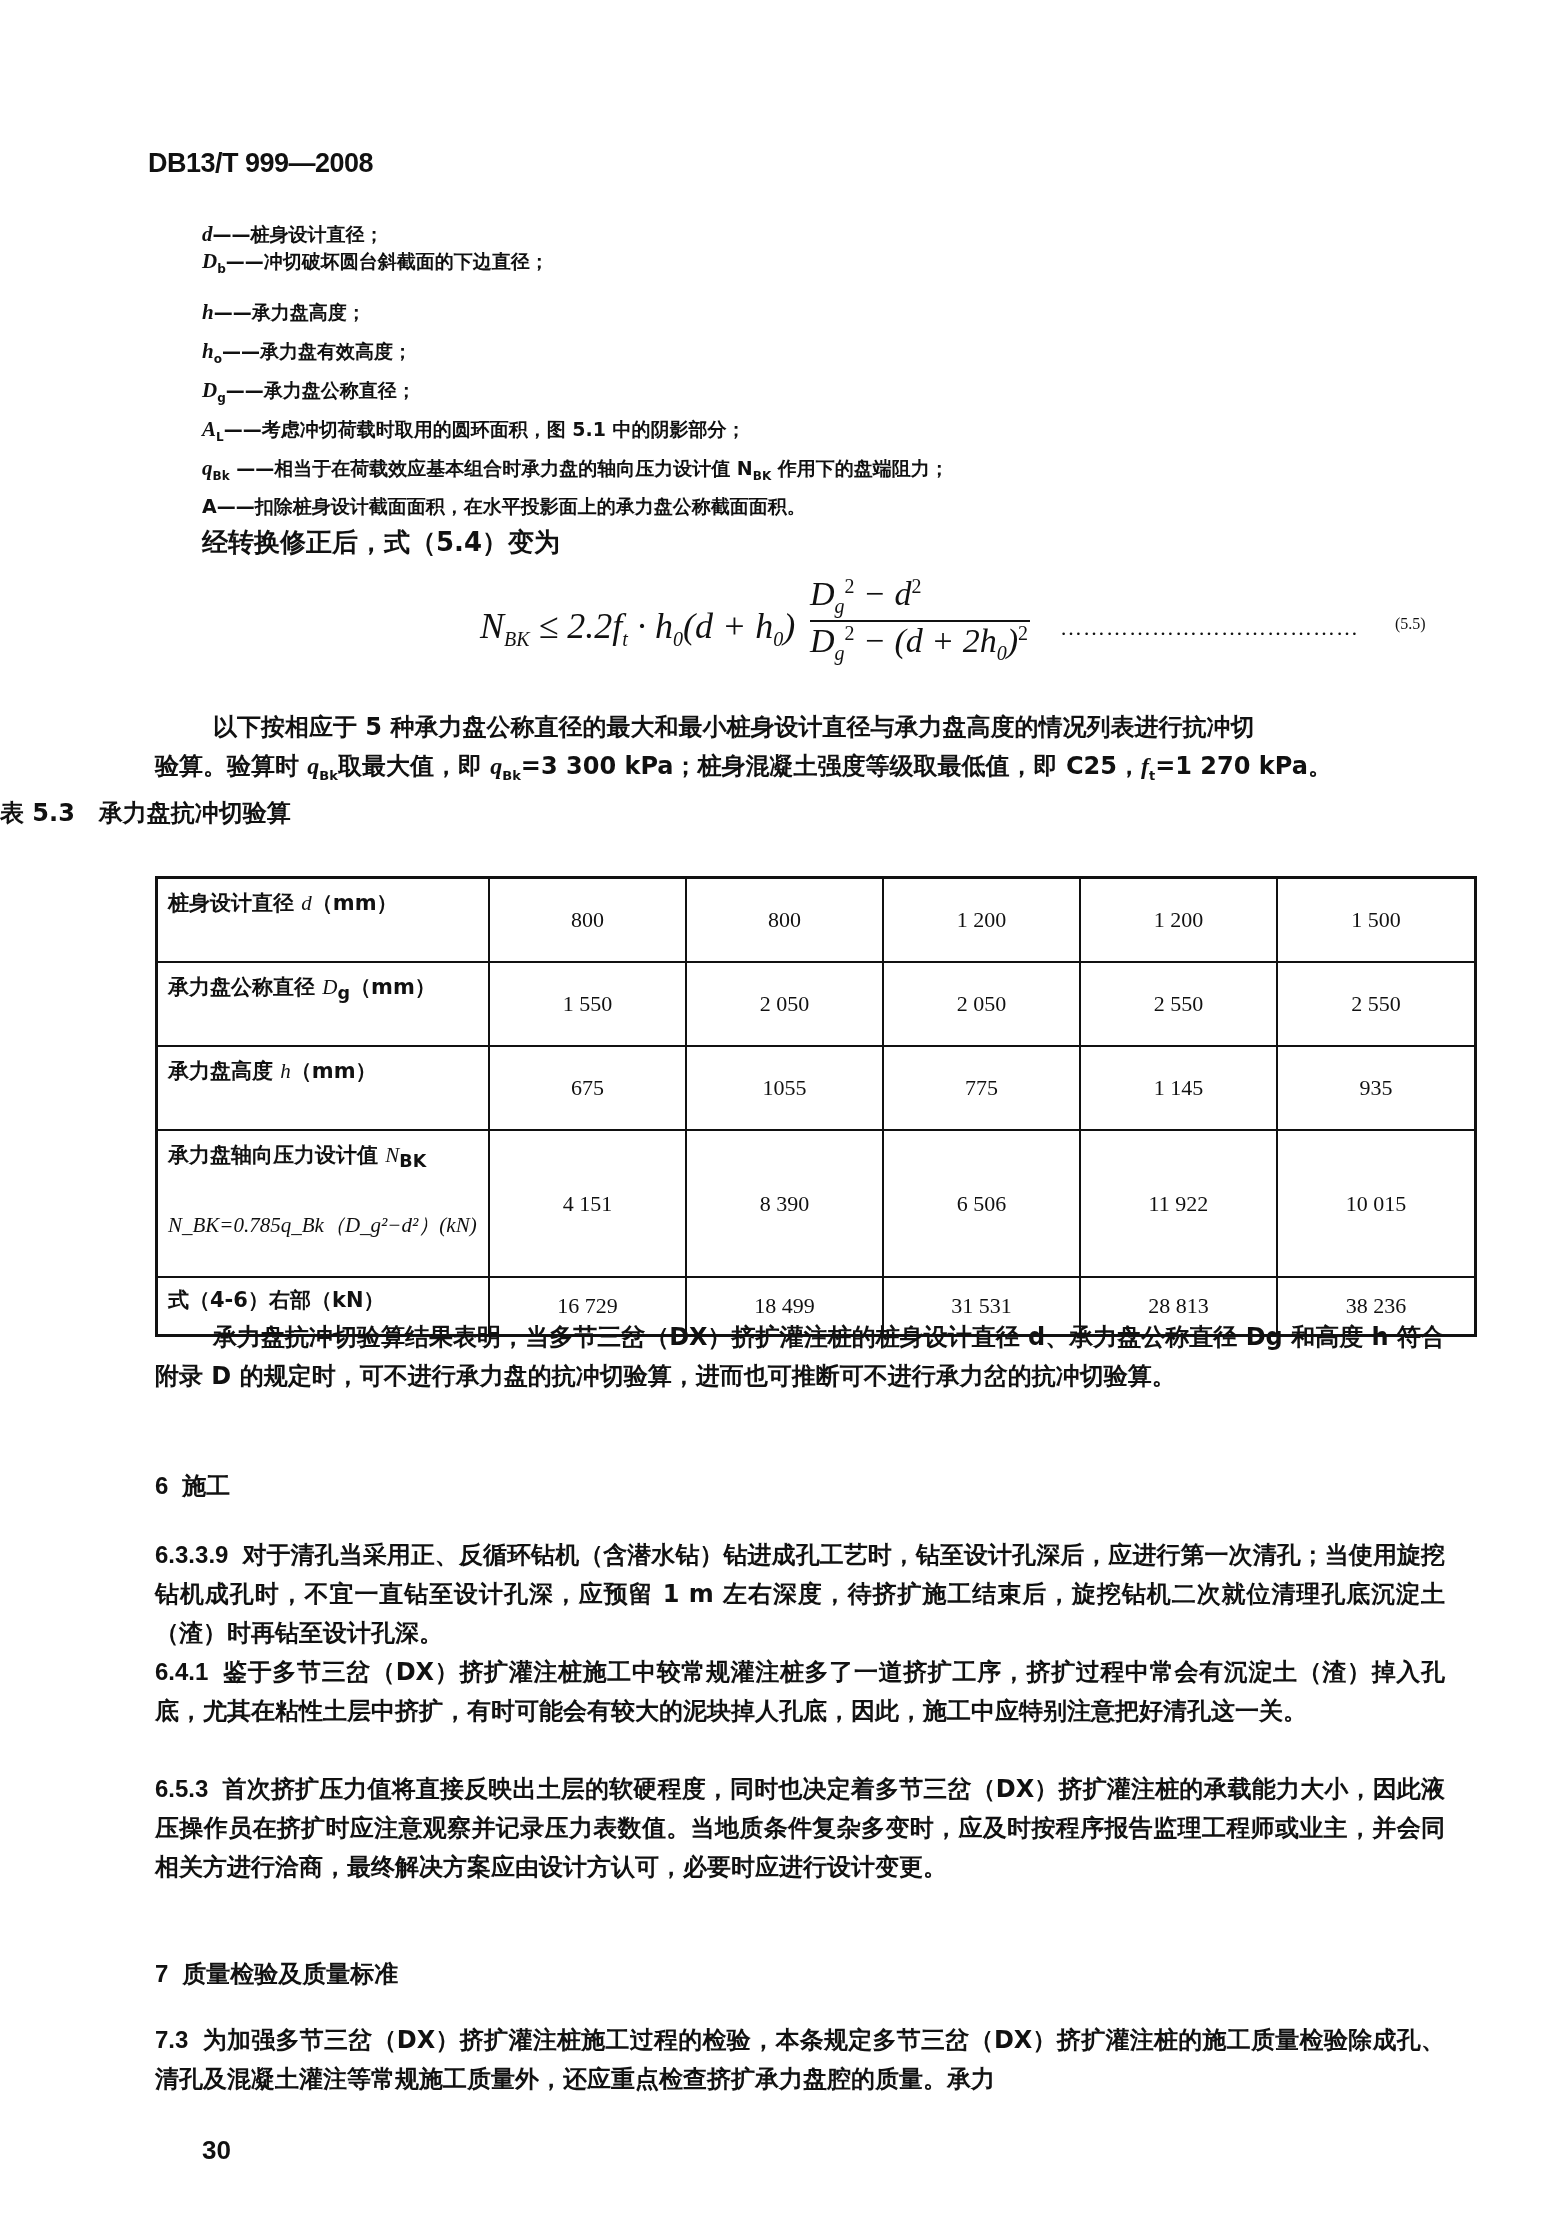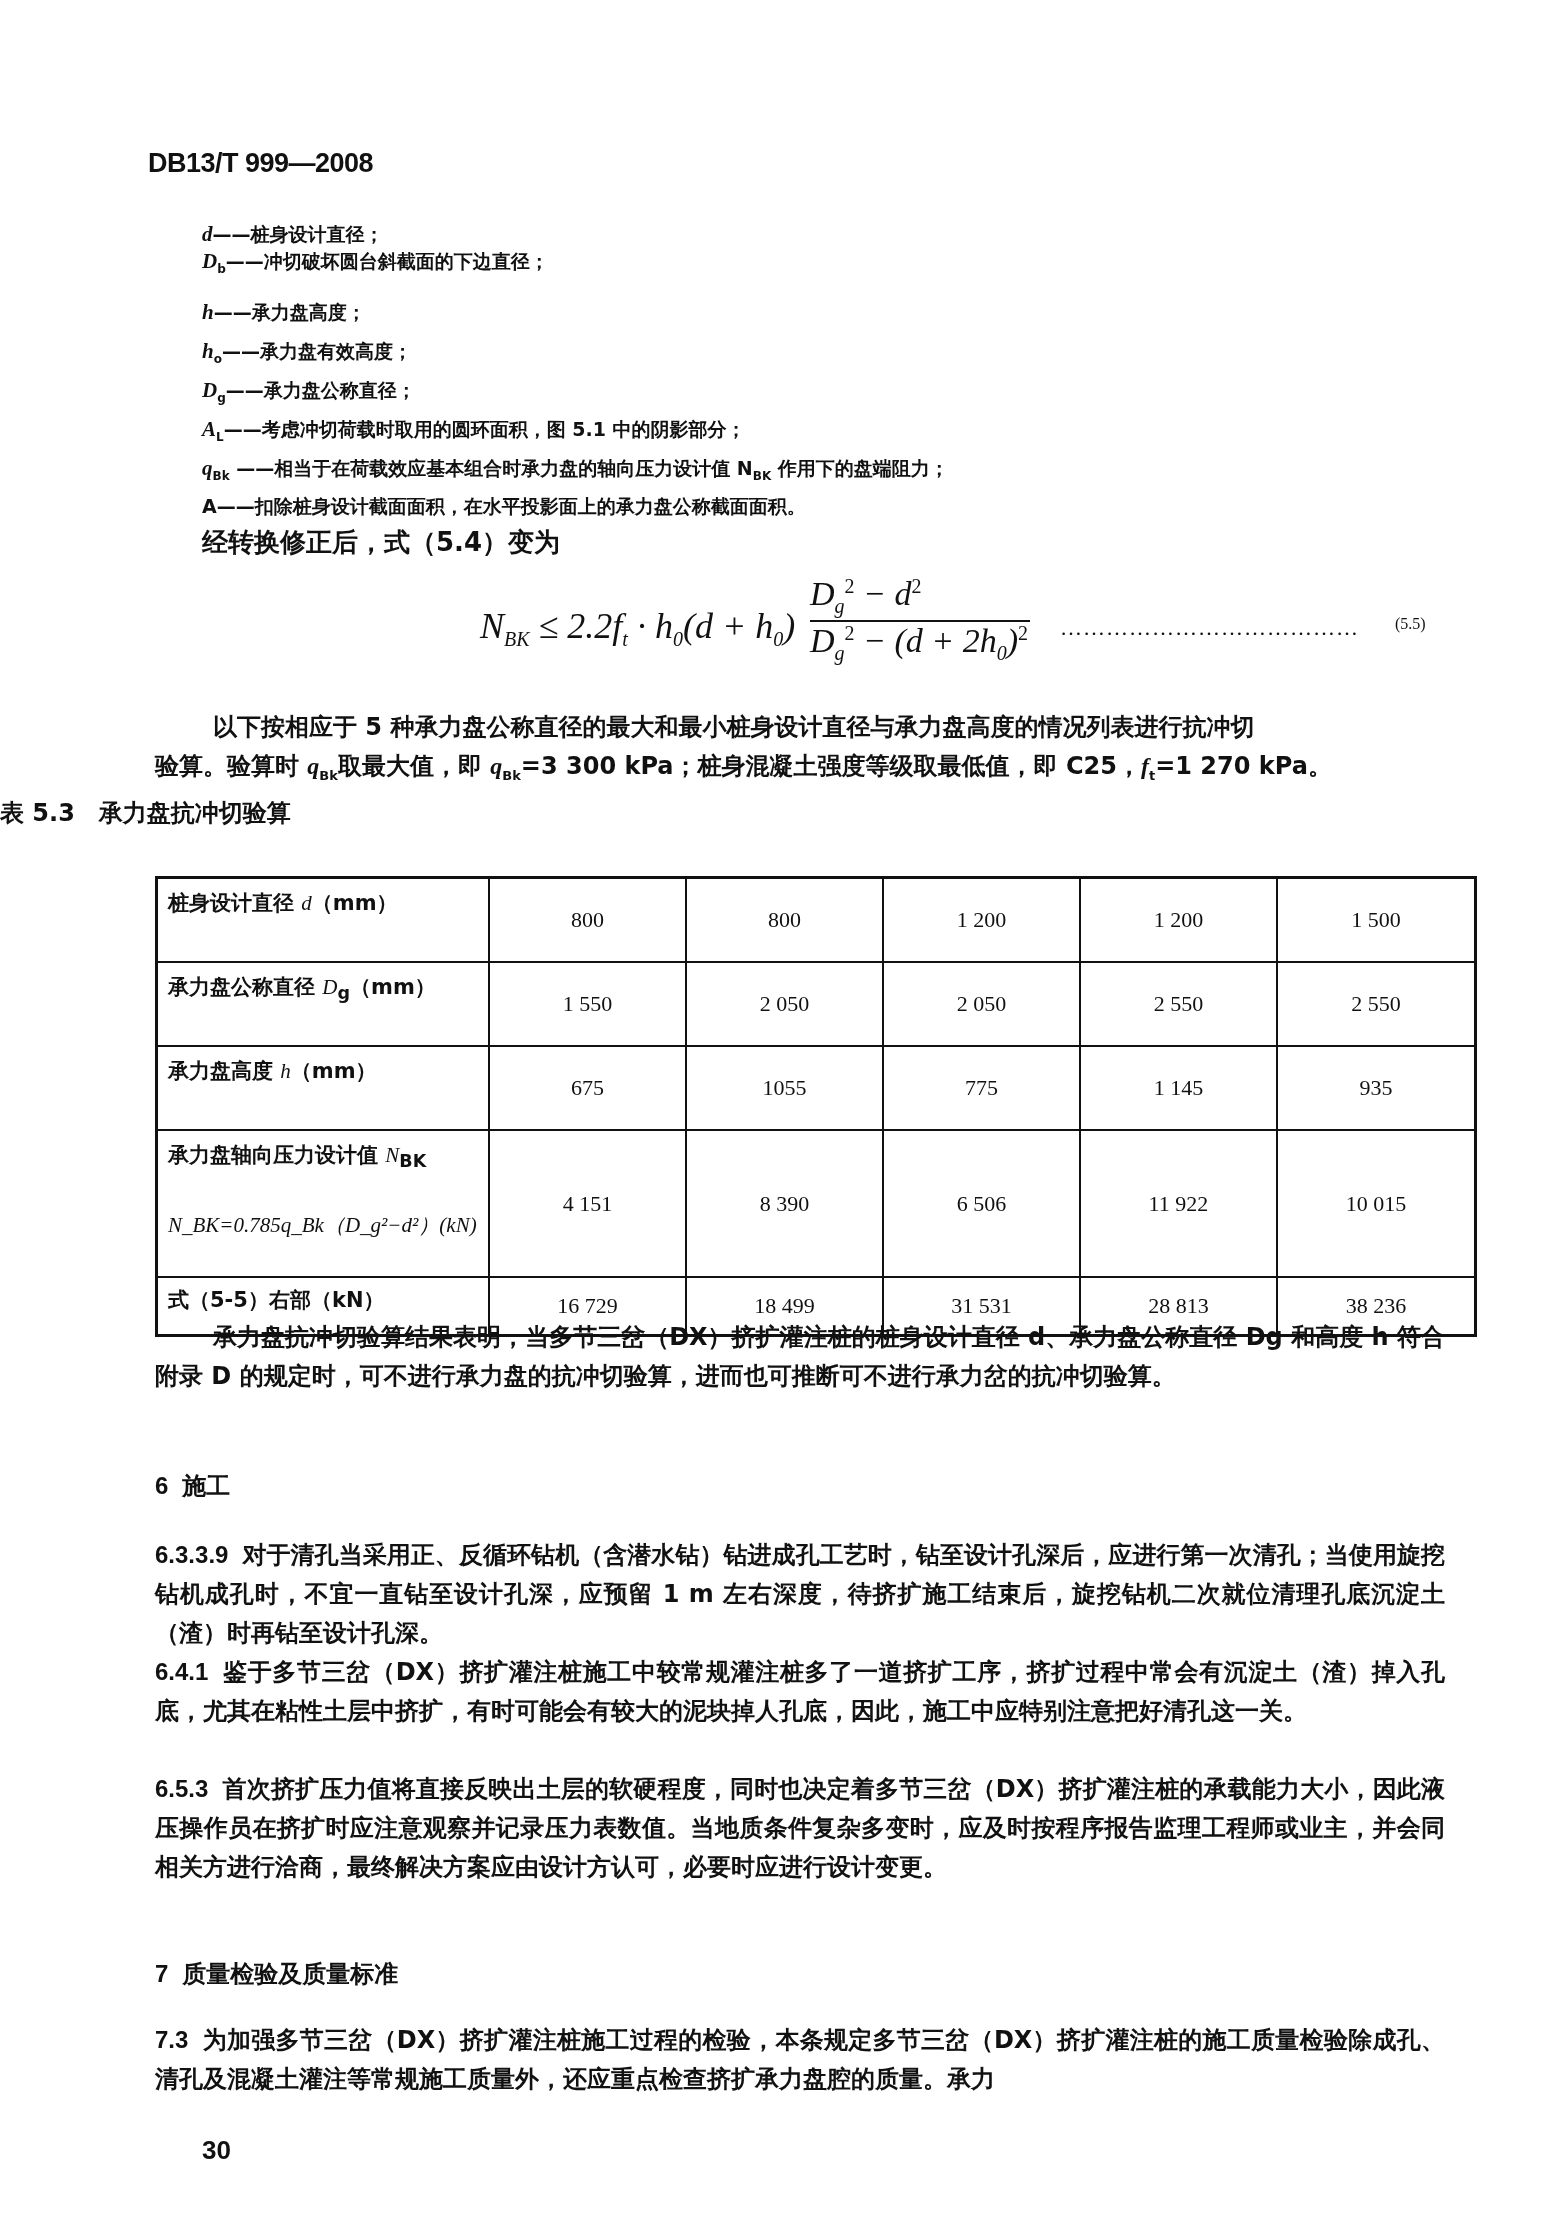--- a/index.html
+++ b/index.html
@@ -103,21 +103,21 @@
   </tr>
   <tr class="r4">
     <td class="lab"><span>承力盘轴向压力设计值 </span><i>N</i><sub>BK</sub><span class="f2">N_BK=0.785q_Bk（D_g²−d²）(kN)</span></td>
     <td>4 151</td>
     <td>8 390</td>
     <td>6 506</td>
     <td>11 922</td>
     <td>10 015</td>
   </tr>
   <tr class="r5">
-    <td class="lab">式（5-5）右部（kN）</td>
+    <td class="lab">式（4-6）右部（kN）</td>
     <td>16 729</td>
     <td>18 499</td>
     <td>31 531</td>
     <td>28 813</td>
     <td>38 236</td>
   </tr>
 </tbody>
   </table>
 
 <div class="abs para" style="top:1318px"><span class="ind"></span><span>承力盘抗冲切验算结果表明，当多节三岔（DX）挤扩灌注桩的桩身设计直径 d、承力盘公称直径 Dg 和高度 h 符合附录 D 的规定时，可不进行承力盘的抗冲切验算，进而也可推断可不进行承力岔的抗冲切验算。</span></div>

